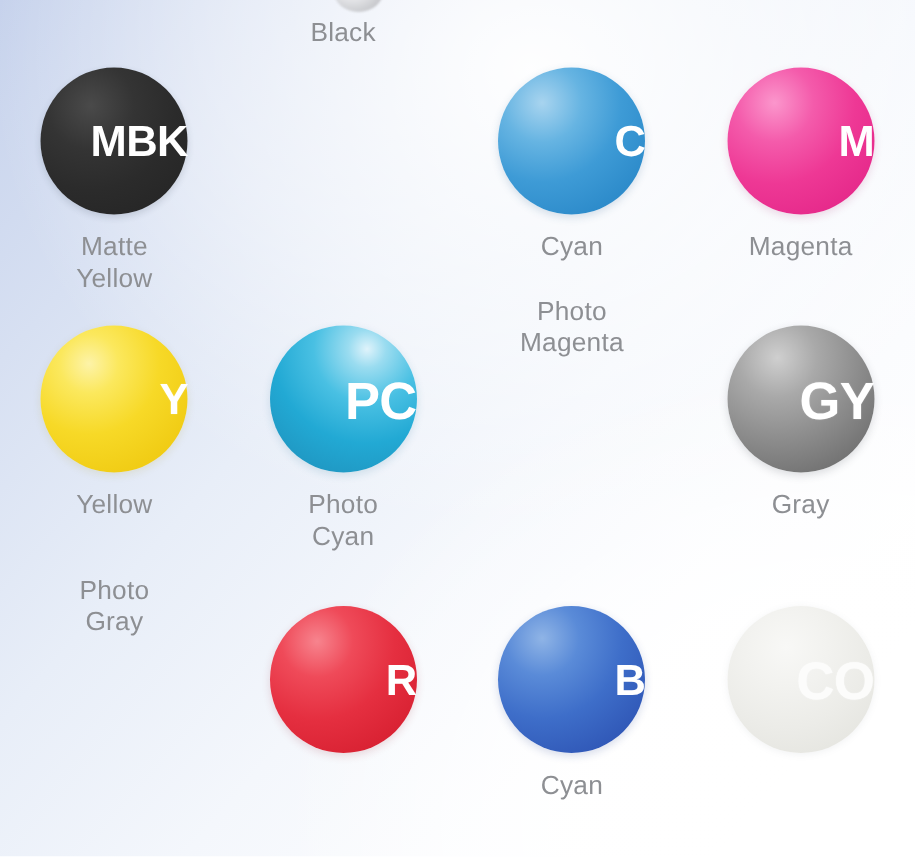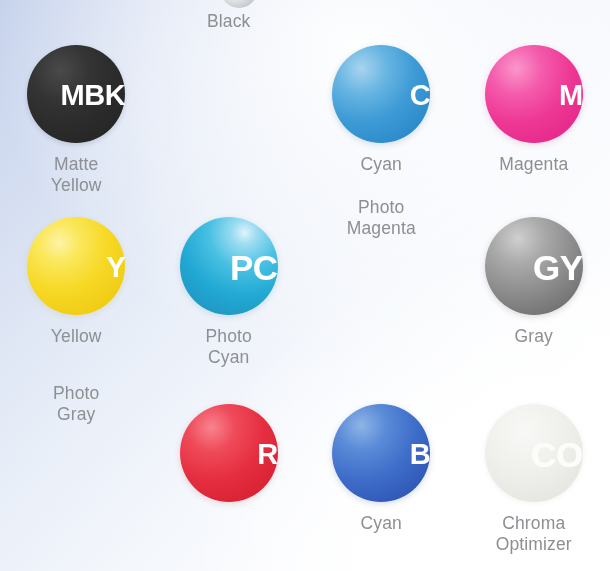--- a/index.html
+++ b/index.html
@@ -251,18 +251,16 @@
       <div class="dot dot-b">
         <span class="dot-code">B</span>
       </div>
       <div class="ink-label">Cyan</div>
     </div>
 
     <div class="ink-cell row3">
       <div class="dot dot-co">
         <span class="dot-code small">CO</span>
       </div>
-      <div class="ink-label">Chroma
-Optimizer</div>
     </div>
 
   </div>
 </div>
 
 </body></html>

